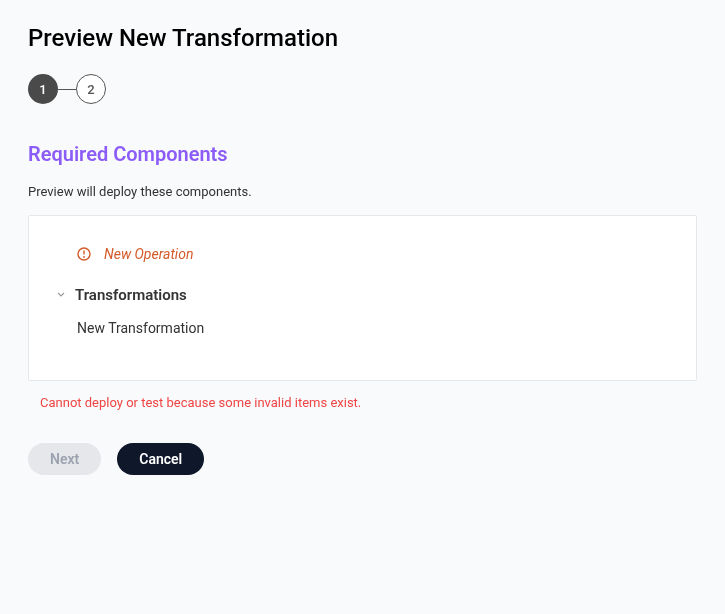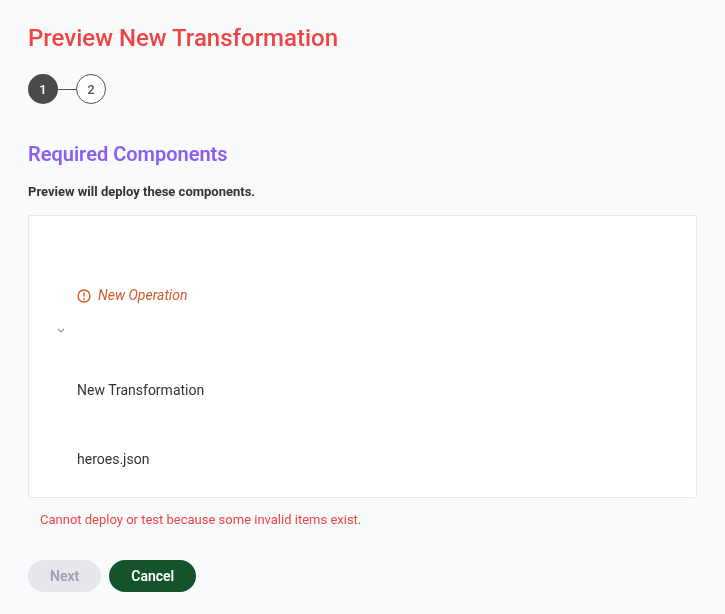--- a/index.html
+++ b/index.html
@@ -7,21 +7,21 @@
       font-family: -apple-system, BlinkMacSystemFont, "Segoe UI", Roboto, "Helvetica Neue", Arial, sans-serif;
       background: #f9fafb;
       color: #333;
       width: 725px;
       height: 614px;
       padding: 24px 28px;
     }
     .page-title {
       font-size: 24px;
       font-weight: 500;
-      color: #ef4444;
+      color: #000000;
       margin-bottom: 22px;
     }
     .stepper {
       display: flex;
       align-items: center;
       margin-bottom: 38px;
     }
     .step-circle {
       width: 30px;
       height: 30px;
@@ -49,21 +49,20 @@
     .section-title {
       font-size: 20px;
       font-weight: 600;
       color: #8b5cf6;
       margin-bottom: 18px;
     }
     .section-desc {
       font-size: 13px;
       color: #333;
       margin-bottom: 16px;
-      font-weight: bold;
     }
     .components-box {
       background: #fff;
       border: 1px solid #e5e7eb;
       border-radius: 2px;
       padding: 24px 28px 20px 28px;
     }
     .group {
       margin-bottom: 18px;
     }
@@ -86,65 +85,64 @@
     .group-label {
       font-size: 15px;
       font-weight: 600;
       color: #333;
     }
     .group-items {
       padding-left: 20px;
     }
     .item {
       display: flex;
-      align-items: flex-end;
-      gap: 7px;
+      align-items: center;
+      gap: 13px;
       font-size: 14px;
       color: #333;
       padding: 6px 0;
-      margin-top: 41px;
     }
     .item-invalid {
       color: #d45a2a;
       font-style: italic;
     }
     .alert-icon {
       width: 14px;
       height: 14px;
       display: flex;
       align-items: center;
       justify-content: center;
       flex-shrink: 0;
     }
     .error-msg {
       color: #ef4444;
       font-size: 13px;
       margin: 14px 0 18px 12px;
     }
     .button-row {
       display: flex;
-      gap: 8px;
+      gap: 16px;
       margin-top: 33px;
     }
     .btn {
       border: none;
       border-radius: 18px;
       padding: 8px 22px;
       font-size: 14px;
       font-weight: 600;
       cursor: pointer;
       font-family: inherit;
     }
     .btn-disabled {
       background: #e5e7eb;
       color: #9ca3af;
       cursor: not-allowed;
     }
     .btn-primary {
-      background: #14532d;
+      background: #0f172a;
       color: #fff;
     }
   </style>
 </head>
 <body>
 
 <h1 class="page-title">Preview New Transformation</h1>
 
 <div class="stepper">
   <div class="step-circle step-active">1</div>
@@ -172,33 +170,31 @@
     </div>
   </div>
 
   <div class="group">
     <div class="group-header">
       <span class="chevron">
         <svg width="8" height="8" viewBox="0 0 8 8">
             <path d="M1 2 L4 5 L7 2" stroke="#999" stroke-width="1.2" fill="none"></path>
           </svg>
       </span>
+      <span class="group-label">Transformations</span>
     </div>
     <div class="group-items">
       <div class="item">
         <span>New Transformation</span>
       </div>
     </div>
   </div>
 
   <div class="group" style="margin-bottom:4px;">
     <div class="group-items">
-      <div class="item">
-        <span>heroes.json</span>
-      </div>
     </div>
   </div>
 
 </div>
 
 <div class="error-msg">Cannot deploy or test because some invalid items exist.</div>
 
 <div class="button-row">
   <button class="btn btn-disabled" disabled="">Next</button>
   <button class="btn btn-primary">Cancel</button>

